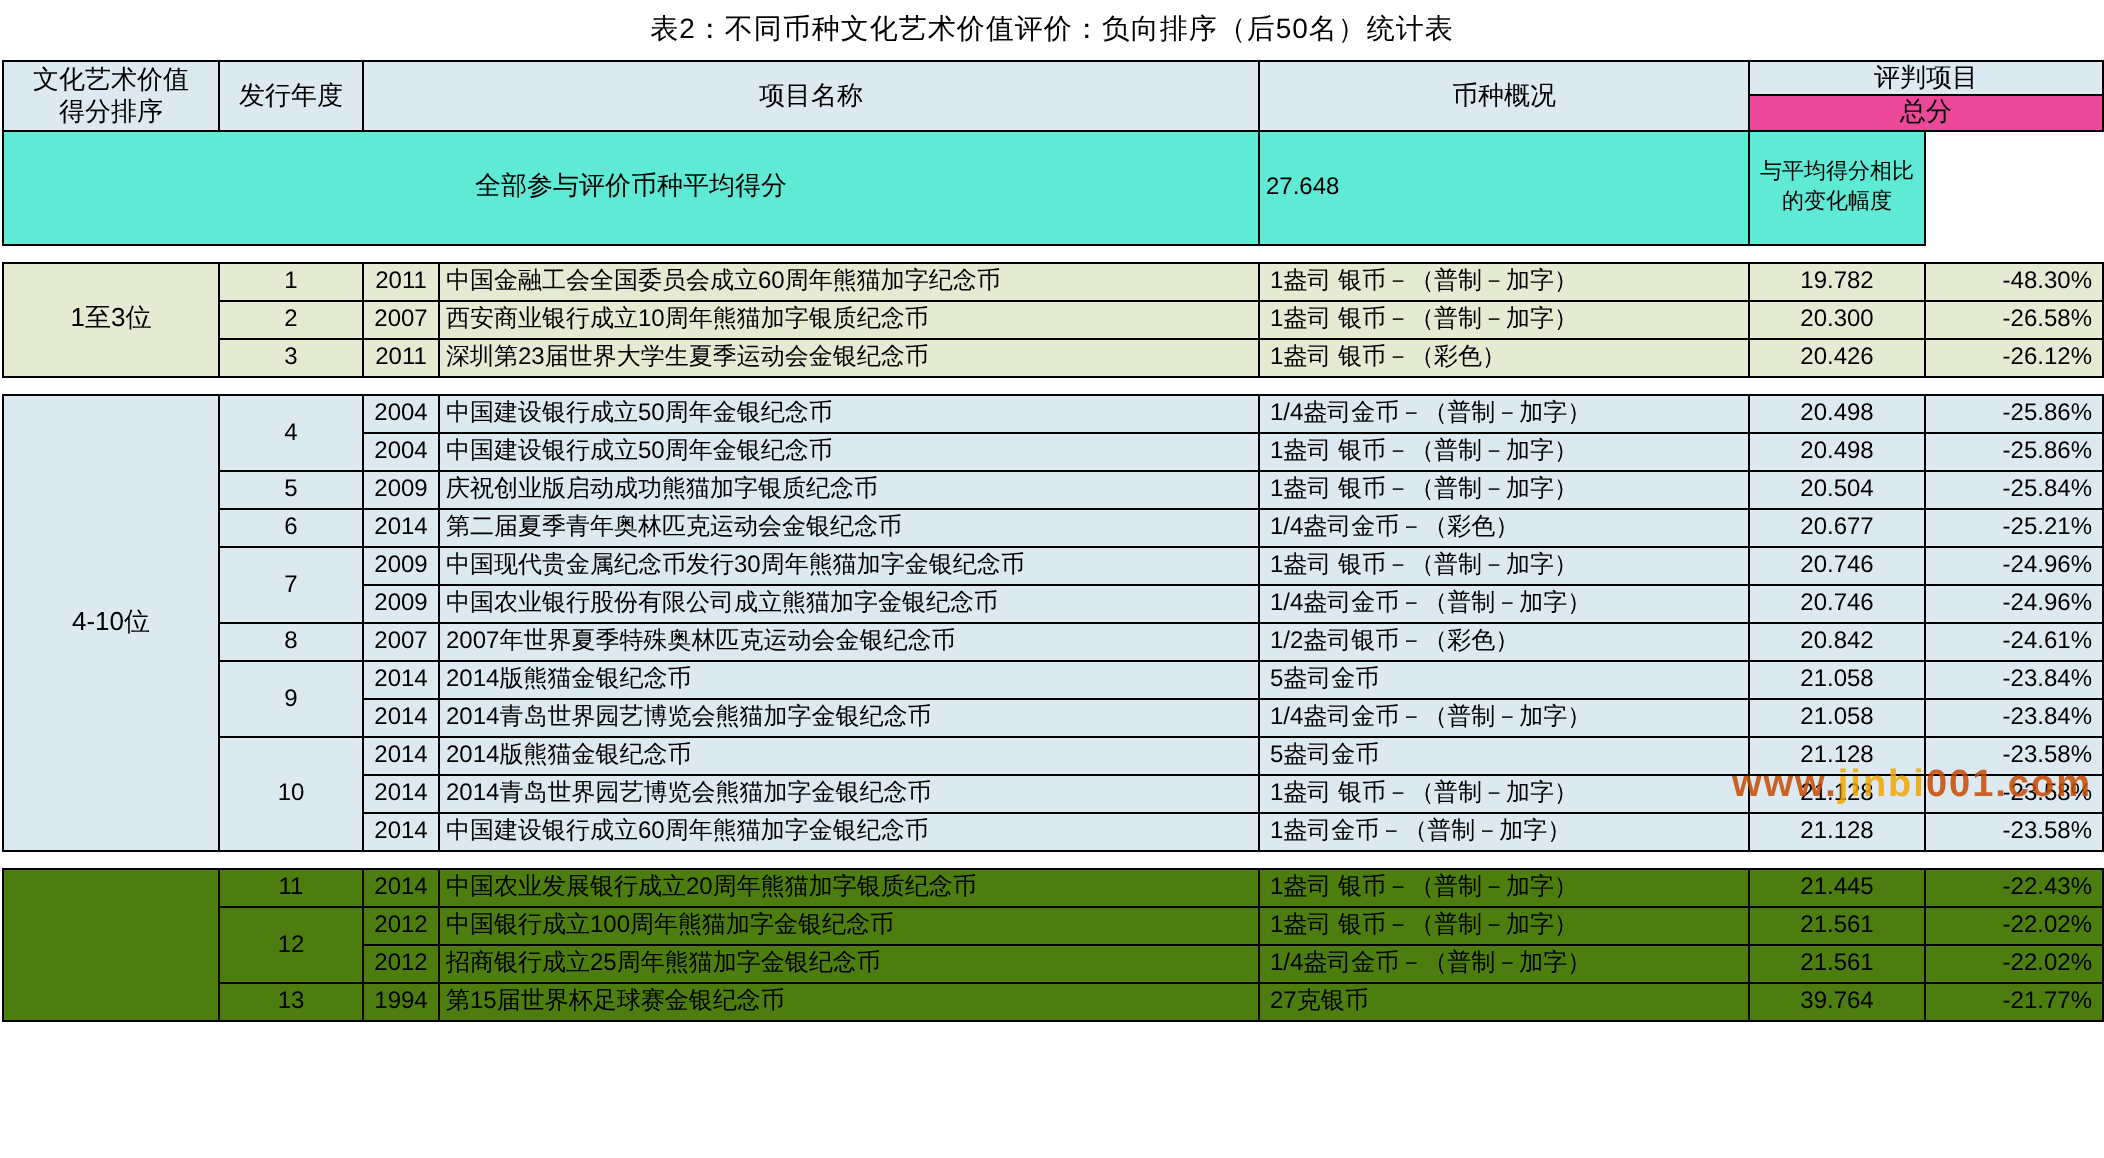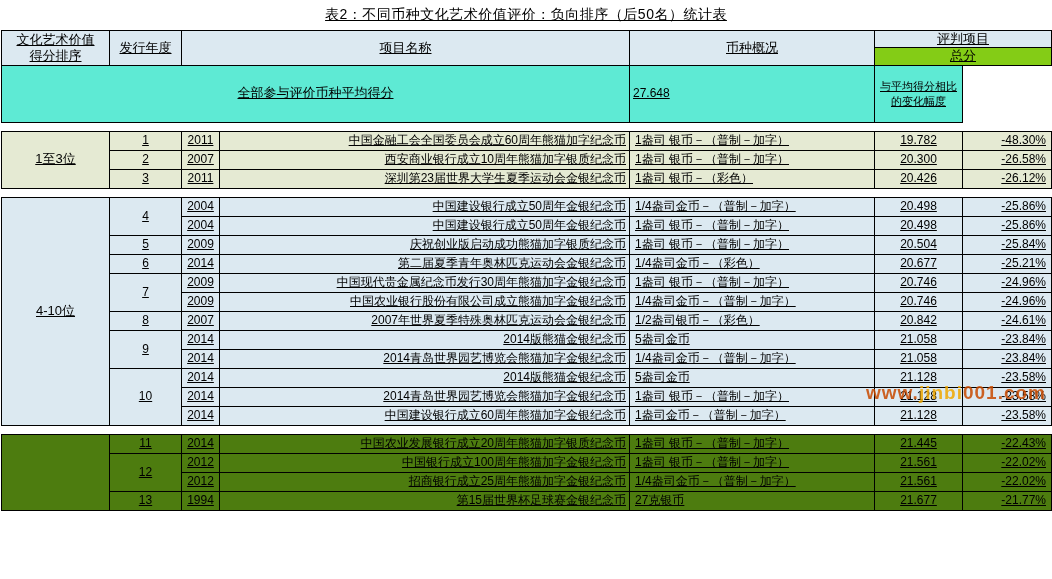--- a/index.html
+++ b/index.html
@@ -1,44 +1,44 @@
 <!DOCTYPE html>
 <html><head>
 <meta charset="utf-8">
 <style>
   html,body{margin:0;padding:0;}
   body{
     width:1052px;height:579px;background:#ffffff;
     font-family:"Liberation Sans","DejaVu Sans",sans-serif;
     font-size:12px;color:#000;overflow:hidden;
   }
-  .page{position:relative;width:1052px;height:432px;text-decoration:underline;}
+  .page{position:relative;width:1052px;height:432px;}
   .title{
     text-align:center;font-size:14px;padding-top:6px;padding-bottom:6px;
     letter-spacing:0.5px;
   }
   table{border-collapse:collapse;width:1050px;margin:0 1px;table-layout:fixed;}
   td,th{
     border:1px solid #000;padding:0 3px;font-size:12px;font-weight:normal;
     vertical-align:middle;line-height:1.25;
   }
   .hdr{background:#dce9f1;text-align:center;}
-  .hdr-sub{background:#84cc16;text-align:center;}
+  .hdr-sub{background:#ec4899;text-align:center;}
   .avg-row td{background:#5eead4;}
   .avg-label{text-align:center;font-size:13px;}
   .avg-val{text-align:left;}
   .avg-note{text-align:center;font-size:11px;line-height:1.3;}
   .spacer td{border:none;height:8px;padding:0;background:#fff;}
   .grp1 td{background:#e5ead3;}
   .grp2 td{background:#dce9f1;}
   .grp3 td{background:#4d7c0f;}
   .r{text-align:right;padding-right:5px;}
   .rank-cell{text-align:center;font-size:13px;}
   .num{text-align:center;font-family:"Liberation Sans",sans-serif;}
-  .name{text-align:right;white-space:nowrap;overflow:hidden;}
+  .name{text-align:left;white-space:nowrap;overflow:hidden;}
   .cur{text-align:left;padding-left:5px;white-space:nowrap;overflow:hidden;}
   .wm{
     position:absolute;right:6px;bottom:28px;
     font-size:19px;font-weight:bold;color:#f0a800;opacity:.85;
     font-family:"Liberation Sans",sans-serif;letter-spacing:1px;
     pointer-events:none;
   }
   .wm .b{color:#c94a00;}
   .row td{height:18px;}
 </style>
@@ -224,21 +224,21 @@
           <td class="name" colspan="1">招商银行成立25周年熊猫加字金银纪念币</td>
           <td class="cur">1/4盎司金币－（普制－加字）</td>
           <td class="num">21.561</td>
           <td class="r">-22.02%</td>
         </tr>
         <tr class="row grp3">
           <td class="num" rowspan="1">13</td>
           <td class="num">1994</td>
           <td class="name" colspan="1">第15届世界杯足球赛金银纪念币</td>
           <td class="cur">27克银币</td>
-          <td class="num">21.677</td>
+          <td class="num">39.764</td>
           <td class="r">-21.77%</td>
         </tr>
       </tbody>
   </table>
 
   <div class="wm">
     <span class="b">www.</span><span>jinbi</span><span class="b">001.com</span>
   </div>
 </div>
 

